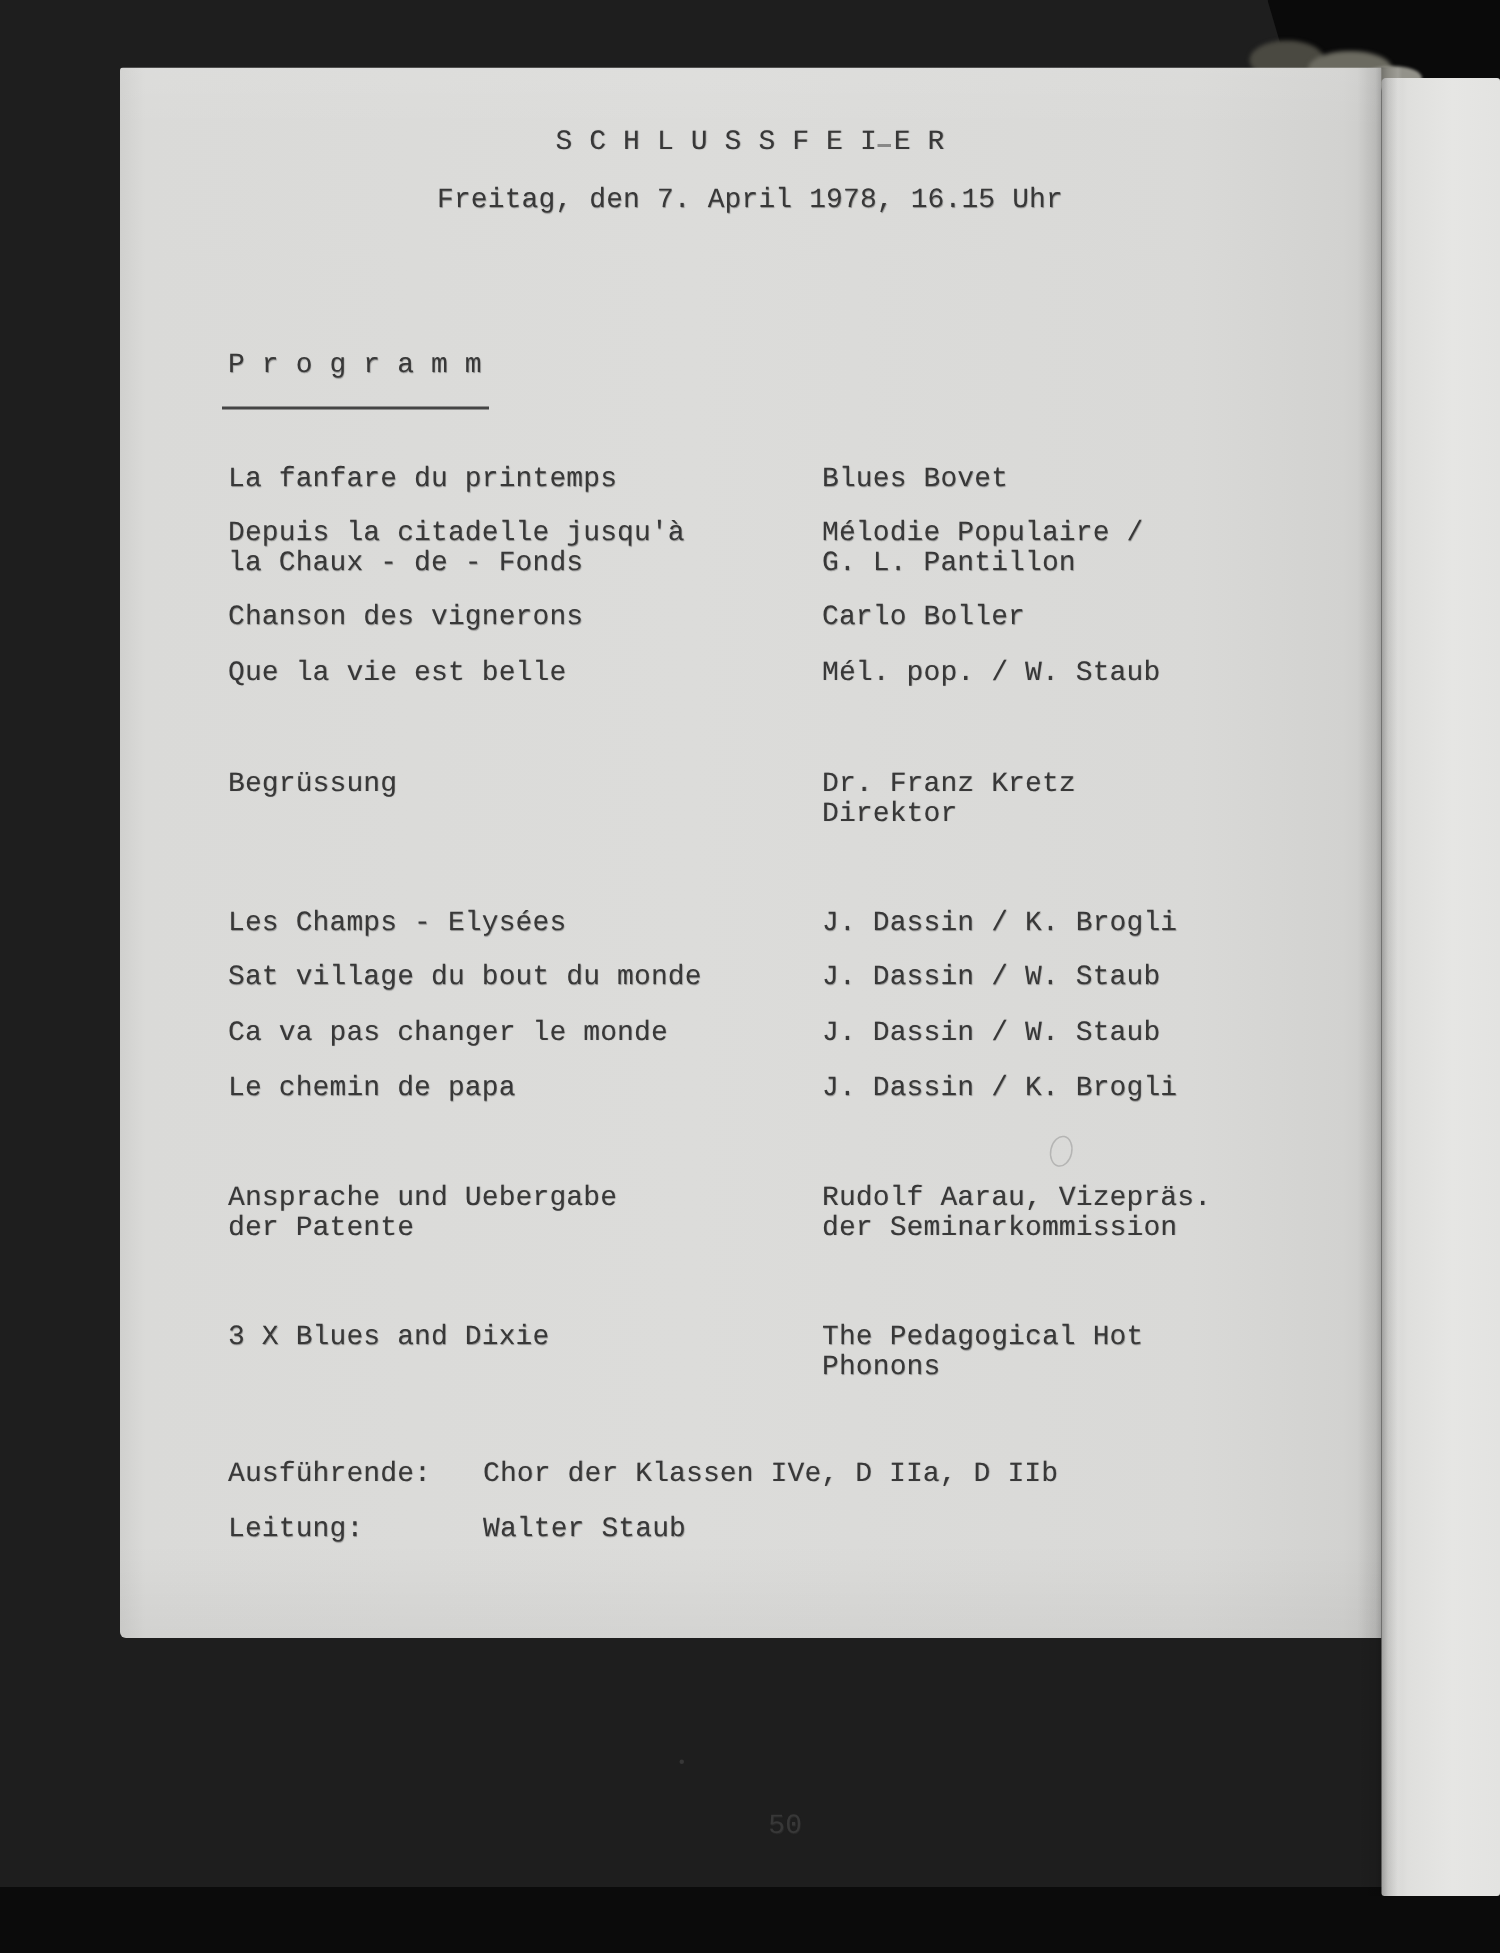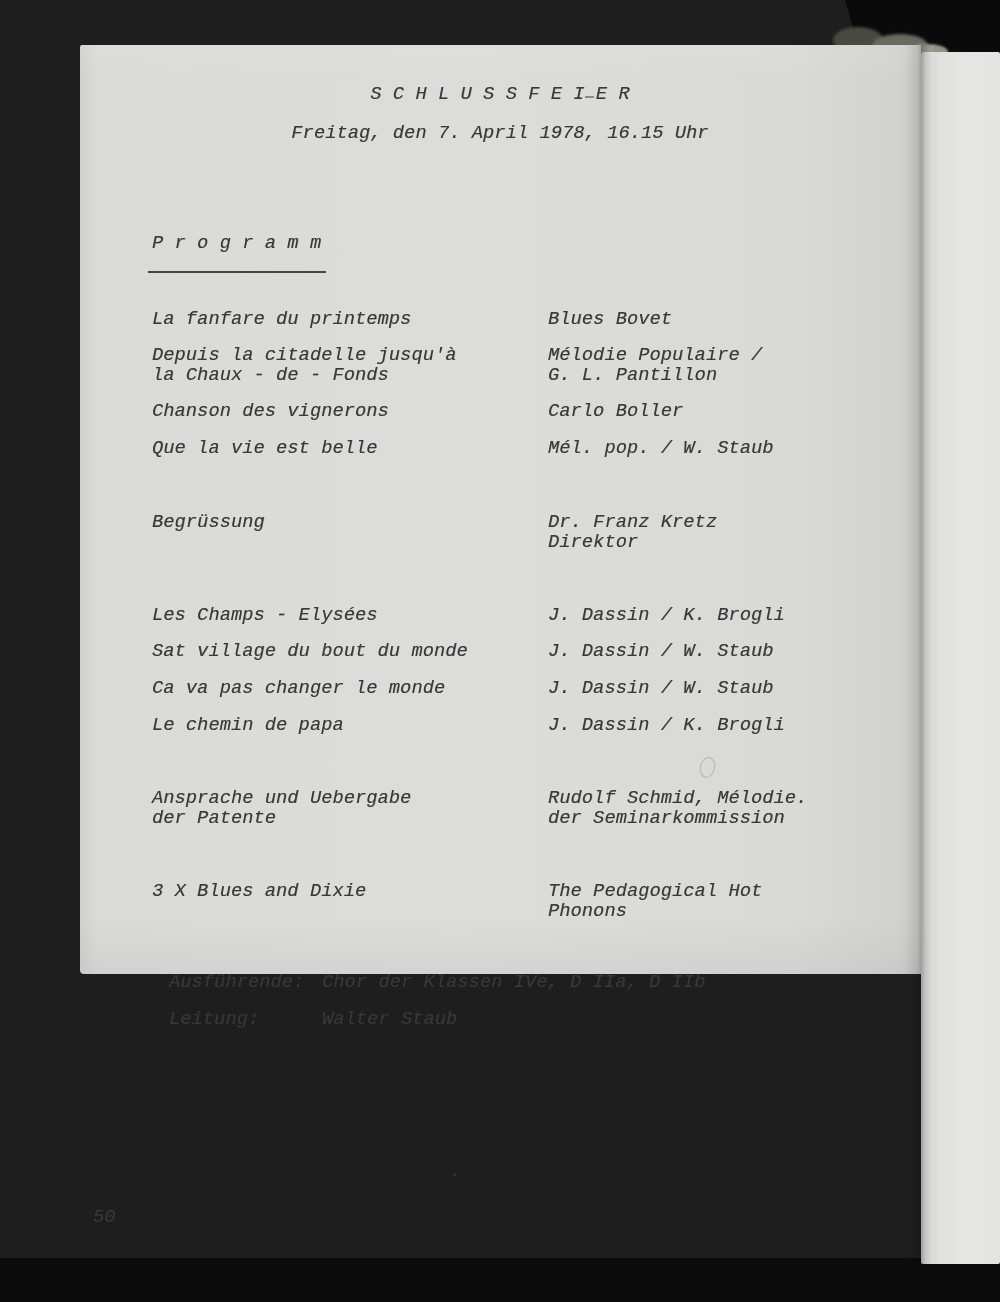--- a/index.html
+++ b/index.html
@@ -29,26 +29,25 @@
 
   
   .facing-page {
     position: absolute; left: 921px; top: 52px; width: 79px; height: 1212px;
     background: linear-gradient(to right, #cbcbc9 0, #dfdfdd 22%, #e6e6e4 60%, #e3e3e1 100%);
     border-radius: 3px 2px 2px 2px;
   }
 
   
   .page {
-    position: absolute; left: 80px; top: 45px; width: 841px; height: 929px;
+    position: absolute; left: 80px; top: 45px; width: 841px; height: 1047px;
     background:
       linear-gradient(to bottom, rgba(255,255,255,0.07) 0, rgba(0,0,0,0) 4%, rgba(0,0,0,0) 94%, rgba(0,0,0,0.04) 100%),
       linear-gradient(to right, #d0d0ce 0, #dadad8 2%, #dcdcda 45%, #d9d9d7 85%, #d2d2d0 97%, #c8c8c6 100%);
     border-radius: 2px 0 0 4px;
-    font-style: italic;
   }
   .gutter {
     position: absolute; left: 905px; top: 45px; width: 30px; height: 1219px;
     background: linear-gradient(to right,
       rgba(0,0,0,0) 0%, rgba(0,0,0,0.08) 40%, rgba(0,0,0,0.20) 55%,
       rgba(0,0,0,0.06) 68%, rgba(255,255,255,0.10) 90%, rgba(0,0,0,0) 100%);
     pointer-events: none;
   }
 
   
@@ -65,24 +64,24 @@
 
   .row { position: absolute; left: 0; width: 841px; height: 0; }
   .col-l { position: absolute; left: 72px; top: 0; width: 392px; }
   .col-r { position: absolute; left: 468px; top: 0; width: 372px; }
 
   .heading-underline {
     position: absolute; left: 68px; top: 226px; width: 178px; height: 2.4px;
     background: #454545; filter: blur(0.3px);
   }
 
-  .credit-label { position: absolute; left: 72px; top: 0; width: 170px; margin-left: 17px; }
+  .credit-label { position: absolute; left: 72px; top: 0; width: 170px; }
   .credit-value { position: absolute; left: 242px; top: 0; width: 560px; }
 
-  .page-number-line { left: 4px; width: 841px; transform: translateX(9px); }
+  .page-number-line { left: 14px; width: 841px; text-align: center; transform: translateX(9px); }
 
   
   .speck-dash {
     position: absolute; left: 505px; top: 51px; width: 9px; height: 2px;
     background: rgba(70,70,70,0.55); filter: blur(0.3px);
   }
   .speck-ring {
     position: absolute; left: 620px; top: 712px; width: 15px; height: 21px;
     border: 1.5px solid rgba(95,95,95,0.30); border-radius: 50%;
     transform: rotate(12deg);
@@ -146,21 +145,21 @@
     <div class="txt col-l">Ca va pas changer le monde</div>
     <div class="txt col-r">J. Dassin / W. Staub</div>
   </div>
   <div class="row" style="top:671px">
     <div class="txt col-l">Le chemin de papa</div>
     <div class="txt col-r">J. Dassin / K. Brogli</div>
   </div>
   <div class="row" style="top:744px">
     <div class="txt col-l">Ansprache und Uebergabe
 der Patente</div>
-    <div class="txt col-r">Rudolf Schmid, Mélodie.
+    <div class="txt col-r">Rudolf Aarau, Vizepräs.
 der Seminarkommission</div>
   </div>
   <div class="row" style="top:837px">
     <div class="txt col-l">3 X Blues and Dixie</div>
     <div class="txt col-r">The Pedagogical Hot
 Phonons</div>
   </div>
 
   <div class="row" style="top:928px">
     <div class="txt credit-label">Ausführende:</div>

